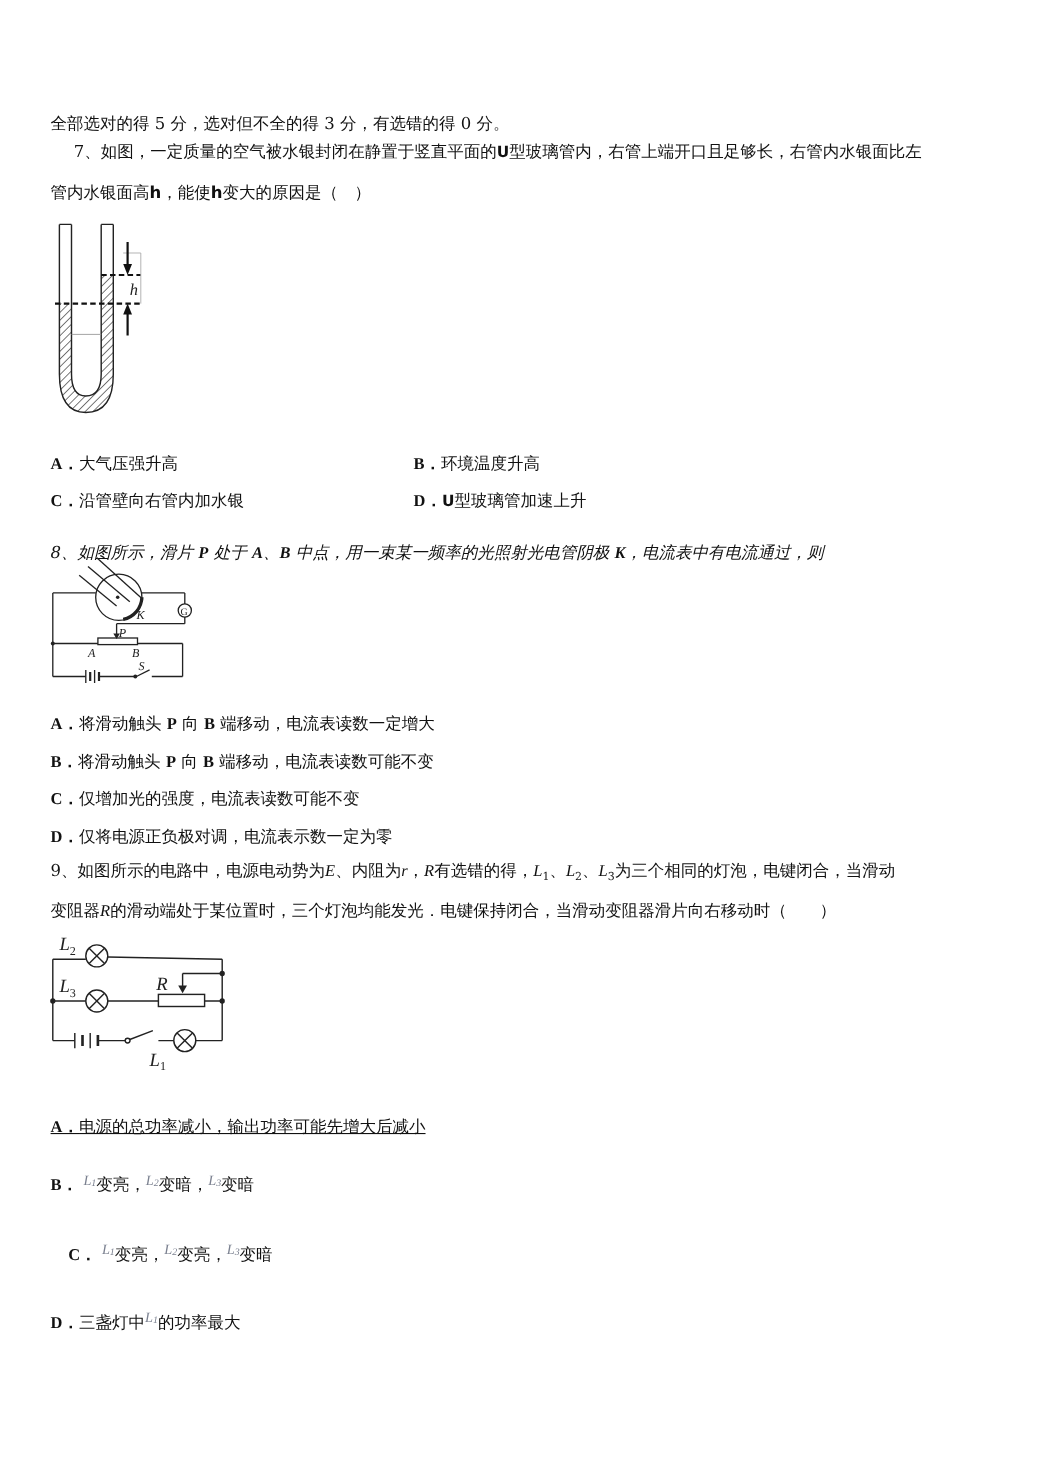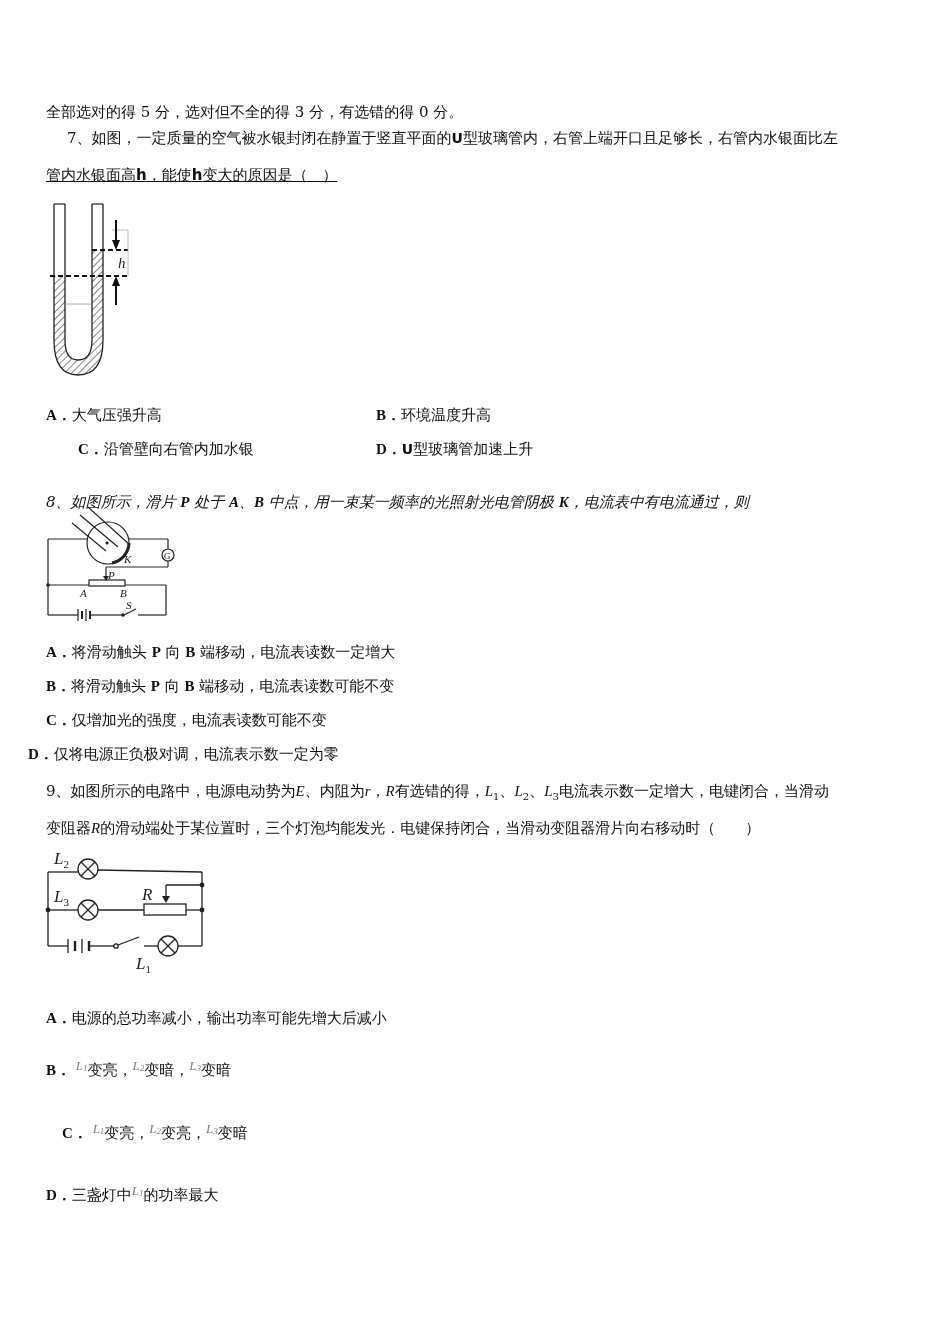--- a/index.html
+++ b/index.html
@@ -2,40 +2,40 @@
 <html><head>
 <meta charset="utf-8">
 <style>
   html, body { margin: 0; padding: 0; background: #ffffff; }
   body {
     width: 950px; height: 1344px; position: relative; overflow: hidden;
     font-family: "DejaVu Serif", "Liberation Serif", serif;
     color: #111; font-size: 15px;
   }
   .line { position: absolute; left: 46px; white-space: nowrap; line-height: 20px; }
-  .opt { position: absolute; white-space: nowrap; line-height: 16px; }
+  .opt { position: absolute; white-space: nowrap; line-height: 29px; }
   .opt .letter { font-weight: bold; font-family: "Liberation Serif", serif; }
   .b { font-weight: bold; font-family: "Liberation Serif", serif; }
   .i { font-style: italic; font-family: "Liberation Serif", serif; }
   .sans-u { font-family: "DejaVu Sans", sans-serif; font-weight: bold; font-size: 14px; }
   .hb { font-family: "DejaVu Sans", sans-serif; font-weight: bold; }
   .small-L { font-family: "Liberation Serif", serif; font-style: italic; color: #7b8190; font-size: 13px; vertical-align: 5px; }
   .small-L sub { font-size: 9px; vertical-align: -1px; }
   sub.s { font-size: 10px; }
   .fig { position: absolute; }
 </style>
 </head>
 <body>
 
 <div class="line" style="top:102px;">全部选对的得 5 分，选对但不全的得 3 分，有选错的得 0 分。</div>
 
 <div class="line" style="top:128px;margin-left:21px;">
   <span>7、</span><span>如图，一定质量的空气被水银封闭在静置于竖直平面的</span><span class="sans-u">U</span><span>型玻璃管内，右管上端开口且足够长，右管内水银面比左</span>
 </div>
-<div class="line" style="top:165px;text-decoration:underline;">
+<div class="line" style="top:165px;">
   <span>管内水银面高</span><span class="hb">h</span><span>，能使</span><span class="hb">h</span><span>变大的原因是（　）</span>
 </div>
 
 <svg class="fig" style="left:46px; top:200px;" width="100" height="180" viewBox="0 0 100 180">
   <defs>
     <pattern id="hatch" patternUnits="userSpaceOnUse" width="5" height="5" patternTransform="rotate(45)">
       <line x1="0" y1="0" x2="0" y2="5" stroke="#333" stroke-width="1.2"></line>
     </pattern>
   </defs>
 
@@ -60,21 +60,21 @@
   <polygon points="66,86 74,86 70,76" fill="#111"></polygon>
   <text x="72" y="68" font-family="Liberation Serif, serif" font-style="italic" font-size="15" fill="#222">h</text>
 </svg>
 
 <div class="opt" style="left:46px; top:407px;">
   <span class="letter">A．</span><span>大气压强升高</span>
 </div>
 <div class="opt" style="left:376px; top:407px;">
   <span class="letter">B．</span><span>环境温度升高</span>
 </div>
-<div class="opt" style="left:46px; top:441px;margin-left:32px;">
+<div class="opt" style="left:46px; top:441px;">
   <span class="letter">C．</span><span>沿管壁向右管内加水银</span>
 </div>
 <div class="opt" style="left:376px; top:441px;">
   <span class="letter">D．</span><span class="sans-u">U</span><span>型玻璃管加速上升</span>
 </div>
 
 <div class="line" style="top:492px;font-style:italic;">
   <span>8、</span><span>如图所示，滑片 </span><span class="b">P</span><span> 处于 </span><span class="b">A</span><span>、</span><span class="b">B</span><span> 中点，用一束某一频率的光照射光电管阴极 </span><span class="b">K</span><span>，电流表中有电流通过，则</span>
 </div>
 
@@ -128,26 +128,26 @@
 
 <div class="opt" style="left:46px; top:644px;">
   <span class="letter">A．</span><span>将滑动触头 </span><span class="b">P</span><span> 向 </span><span class="b">B</span><span> 端移动，电流表读数一定增大</span>
 </div>
 <div class="opt" style="left:46px; top:678px;">
   <span class="letter">B．</span><span>将滑动触头 </span><span class="b">P</span><span> 向 </span><span class="b">B</span><span> 端移动，电流表读数可能不变</span>
 </div>
 <div class="opt" style="left:46px; top:712px;">
   <span class="letter">C．</span><span>仅增加光的强度，电流表读数可能不变</span>
 </div>
-<div class="opt" style="left:28px; top:746px;">
+<div class="opt" style="left:46px; top:746px;">
   <span class="letter">D．</span><span>仅将电源正负极对调，电流表示数一定为零</span>
 </div>
 
 <div class="line" style="top:781px;">
-  <span>9、</span><span>如图所示的电路中，电源电动势为</span><span class="i">E</span><span>、内阻为</span><span class="i">r</span><span>，</span><span class="i">R</span><span>有选错的得，</span><span class="i">L</span><sub class="s">1</sub><span>、</span><span class="i">L</span><sub class="s">2</sub><span>、</span><span class="i">L</span><sub class="s">3</sub><span>电流表示数一定增大，电键闭合，当滑动</span>
+  <span>9、</span><span>如图所示的电路中，电源电动势为</span><span class="i">E</span><span>、内阻为</span><span class="i">r</span><span>，</span><span class="i">R</span><span>有选错的得，</span><span class="i">L</span><sub class="s">1</sub><span>、</span><span class="i">L</span><sub class="s">2</sub><span>、</span><span class="i">L</span><sub class="s">3</sub><span>为三个相同的灯泡，电键闭合，当滑动</span>
 </div>
 <div class="line" style="top:818px;">
   <span>变阻器</span><span class="i">R</span><span>的滑动端处于某位置时，三个灯泡均能发光．电键保持闭合，当滑动变阻器滑片向右移动时（　　）</span>
 </div>
 
 <svg class="fig" style="left:44px; top:846px;" width="170" height="130" viewBox="0 0 170 130">
   <g stroke="#222" stroke-width="1.3" fill="none">
 
     <line x1="4" y1="26" x2="34" y2="26"></line>
     <circle cx="44" cy="23" r="10"></circle>
@@ -187,21 +187,21 @@
   <circle cx="158" cy="39" r="2.4" fill="#222"></circle>
   <circle cx="158" cy="64" r="2.4" fill="#222"></circle>
   <g font-family="Liberation Serif, serif" font-style="italic" font-size="17" fill="#222">
     <text x="10" y="18">L<tspan font-size="11" dy="4" font-style="normal">2</tspan></text>
     <text x="10" y="56">L<tspan font-size="11" dy="4" font-style="normal">3</tspan></text>
     <text x="98" y="54">R</text>
     <text x="92" y="123">L<tspan font-size="11" dy="4" font-style="normal">1</tspan></text>
   </g>
 </svg>
 
-<div class="opt" style="left:46px; top:1010px;">
+<div class="opt" style="left:46px; top:1010px;text-decoration:underline;">
   <span class="letter">A．</span><span>电源的总功率减小，输出功率可能先增大后减小</span>
 </div>
 <div class="opt" style="left:46px; top:1058px;">
   <span class="letter">B．</span>
   <span class="small-L"><span>L</span><sub>1</sub></span><span>变亮，</span><span class="small-L"><span>L</span><sub>2</sub></span><span>变暗，</span><span class="small-L"><span>L</span><sub>3</sub></span><span>变暗</span>
 </div>
 <div class="opt" style="left:62px; top:1121px;">
   <span class="letter">C．</span>
   <span class="small-L"><span>L</span><sub>1</sub></span><span>变亮，</span><span class="small-L"><span>L</span><sub>2</sub></span><span>变亮，</span><span class="small-L"><span>L</span><sub>3</sub></span><span>变暗</span>
 </div>

